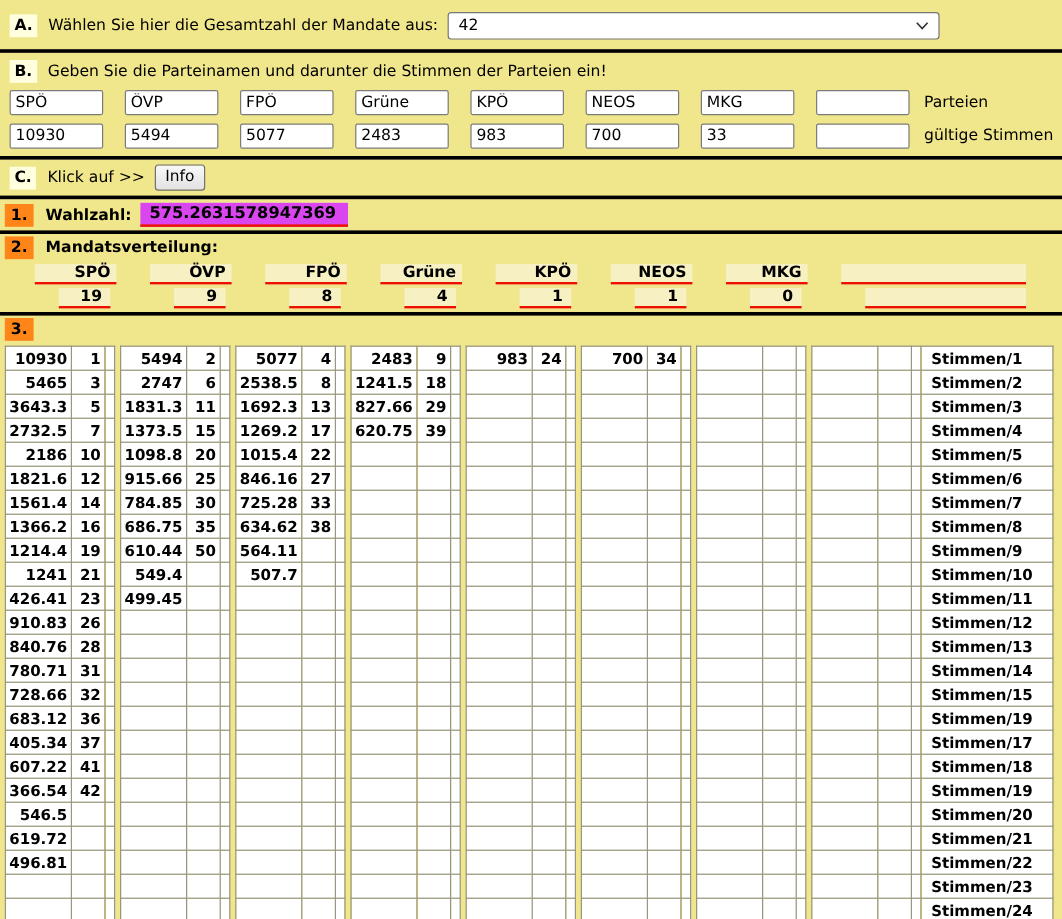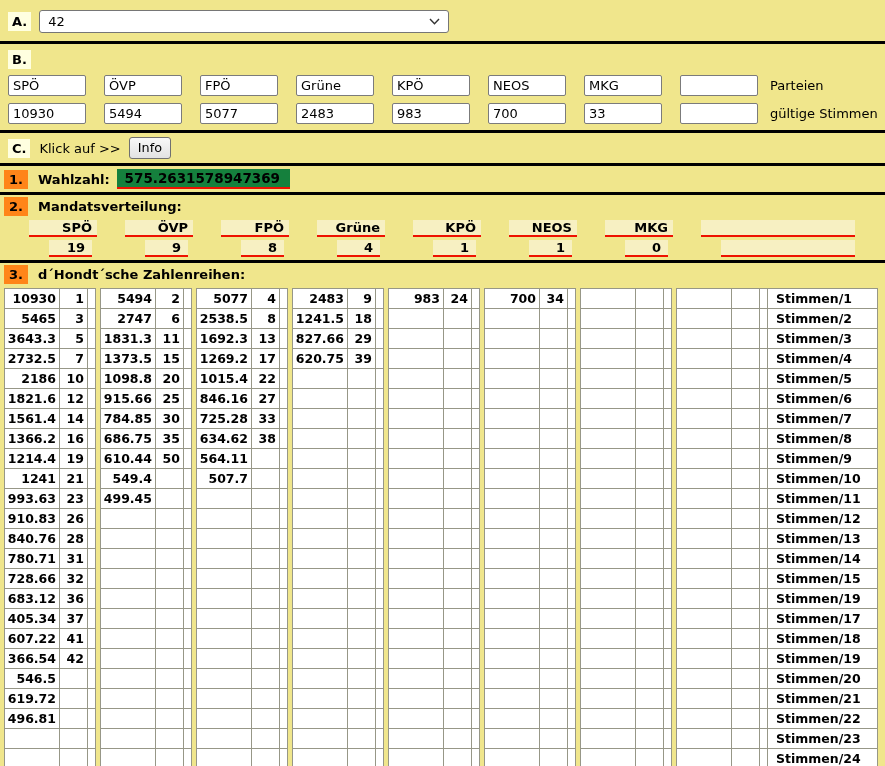--- a/index.html
+++ b/index.html
@@ -44,21 +44,21 @@
     background: linear-gradient(#f8f8f8, #e2e2e2);
     border: 1px solid #707070; border-radius: 3px; cursor: pointer; color: #000;
   }
 
   
   .res1 { padding: 3px 0 3px 4px; display: flex; align-items: center; }
   .badge-num { background: #FF8519; font-weight: bold; padding: 2px 5px; }
   .res-title { font-weight: bold; margin-left: 10px; }
   .wahlzahl-value {
     margin-left: 7px; font-weight: bold; font-size: 13.5px;
-    background: #15803d; border-bottom: 2px solid #EE1100;
+    background: #d946ef; border-bottom: 2px solid #EE1100;
     padding: 1px 10px 1px 8px;
   }
   .res2head, .res3head { padding: 2px 0 2px 4px; display: flex; align-items: center; }
   .res3head { padding: 2px 0 2px 4px; }
 
   
   .mv-row { display: flex; margin-left: 4px; }
   .mv-names { margin-top: 2px; }
   .mv-counts { margin-top: 3px; margin-bottom: 3px; }
   .mv-cell { width: 96px; display: flex; justify-content: flex-end; }
@@ -85,31 +85,33 @@
   }
   #dhondt-table td.g { border: none; background: transparent; padding: 0; }
   #dhondt-table td.t { padding: 0; }
   #dhondt-table td.l { text-align: left; padding: 0 0 0 8px; }
 </style>
 </head>
 <body>
 
 <div class="sec-row secA">
   <span class="badge-letter">A.</span>
+  <span class="sec-text">Wählen Sie hier die Gesamtzahl der Mandate aus:</span>
   <div class="select">
     <span>42</span>
     <svg width="11" height="7" viewBox="0 0 11 7">
       <polyline points="1,1 5.5,5.8 10,1" fill="none" stroke="#333" stroke-width="1.4"></polyline>
     </svg>
   </div>
 </div>
 <div class="hr"></div>
 
 <div class="sec-row secB">
   <span class="badge-letter">B.</span>
+  <span class="sec-text">Geben Sie die Parteinamen und darunter die Stimmen der Parteien ein!</span>
 </div>
 <div class="inputs-row first">
   <div class="inputs-wrap" id="party-inputs" style="display:flex">
       <input type="text" class="field" value="SPÖ" style="">
       <input type="text" class="field" value="ÖVP" style="">
       <input type="text" class="field" value="FPÖ" style="">
       <input type="text" class="field" value="Grüne" style="">
       <input type="text" class="field" value="KPÖ" style="">
       <input type="text" class="field" value="NEOS" style="">
       <input type="text" class="field" value="MKG" style="">
@@ -199,21 +201,20 @@
       <div class="mv-box mv-count">0</div>
     </div>
     <div class="mv-cell last">
       <div class="mv-box mv-count"></div>
     </div>
   </div>
 <div class="hr"></div>
 
 <div class="res3head">
   <span class="badge-num">3.</span>
-  <span class="res-title">d´Hondt´sche Zahlenreihen:</span>
 </div>
 <table id="dhondt-table">
     <colgroup>
       <col style="width: 55px;">
       <col style="width: 28px;">
       <col style="width: 8px;">
       <col style="width: 5px;">
       <col style="width: 55px;">
       <col style="width: 28px;">
       <col style="width: 8px;">
@@ -578,21 +579,21 @@
         <td class="v"></td>
         <td class="r"></td>
         <td class="t"></td>
         <td class="g"></td>
         <td class="v"></td>
         <td class="r"></td>
         <td class="t"></td>
         <td class="l">Stimmen/10</td>
       </tr>
       <tr>
-        <td class="v">993.63</td>
+        <td class="v">426.41</td>
         <td class="r">23</td>
         <td class="t"></td>
         <td class="g"></td>
         <td class="v">499.45</td>
         <td class="r"></td>
         <td class="t"></td>
         <td class="g"></td>
         <td class="v"></td>
         <td class="r"></td>
         <td class="t"></td>

